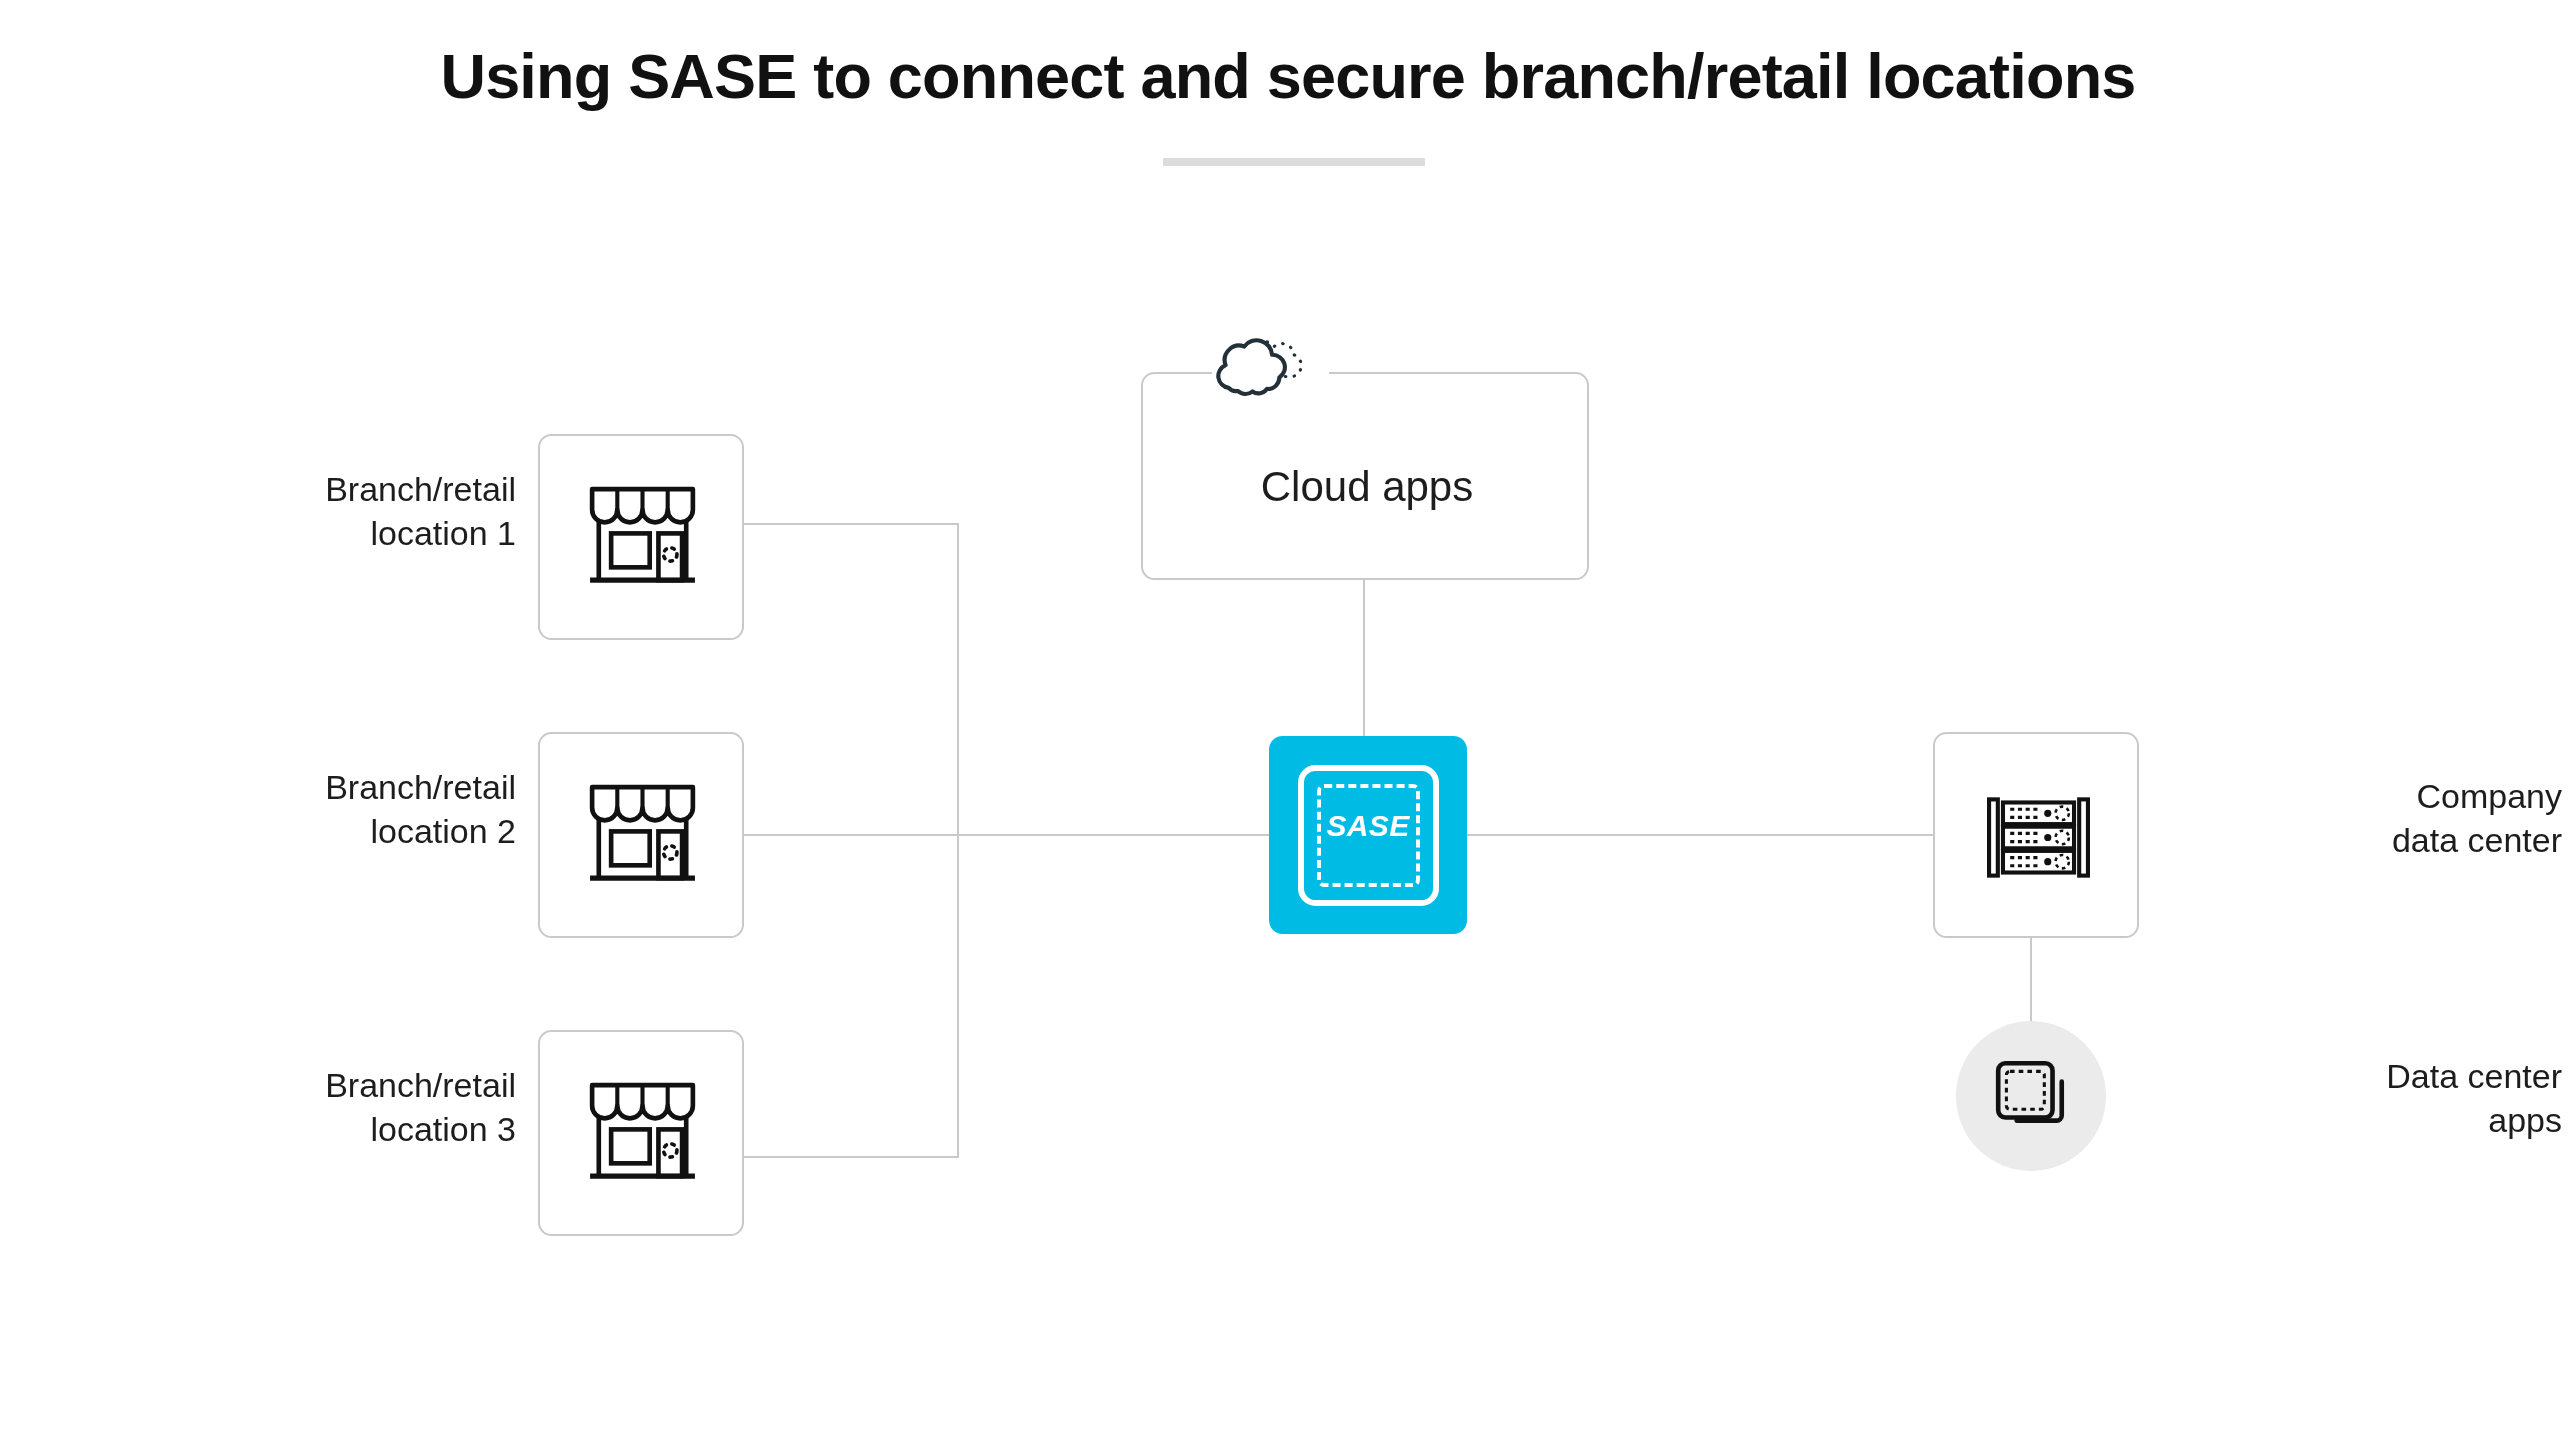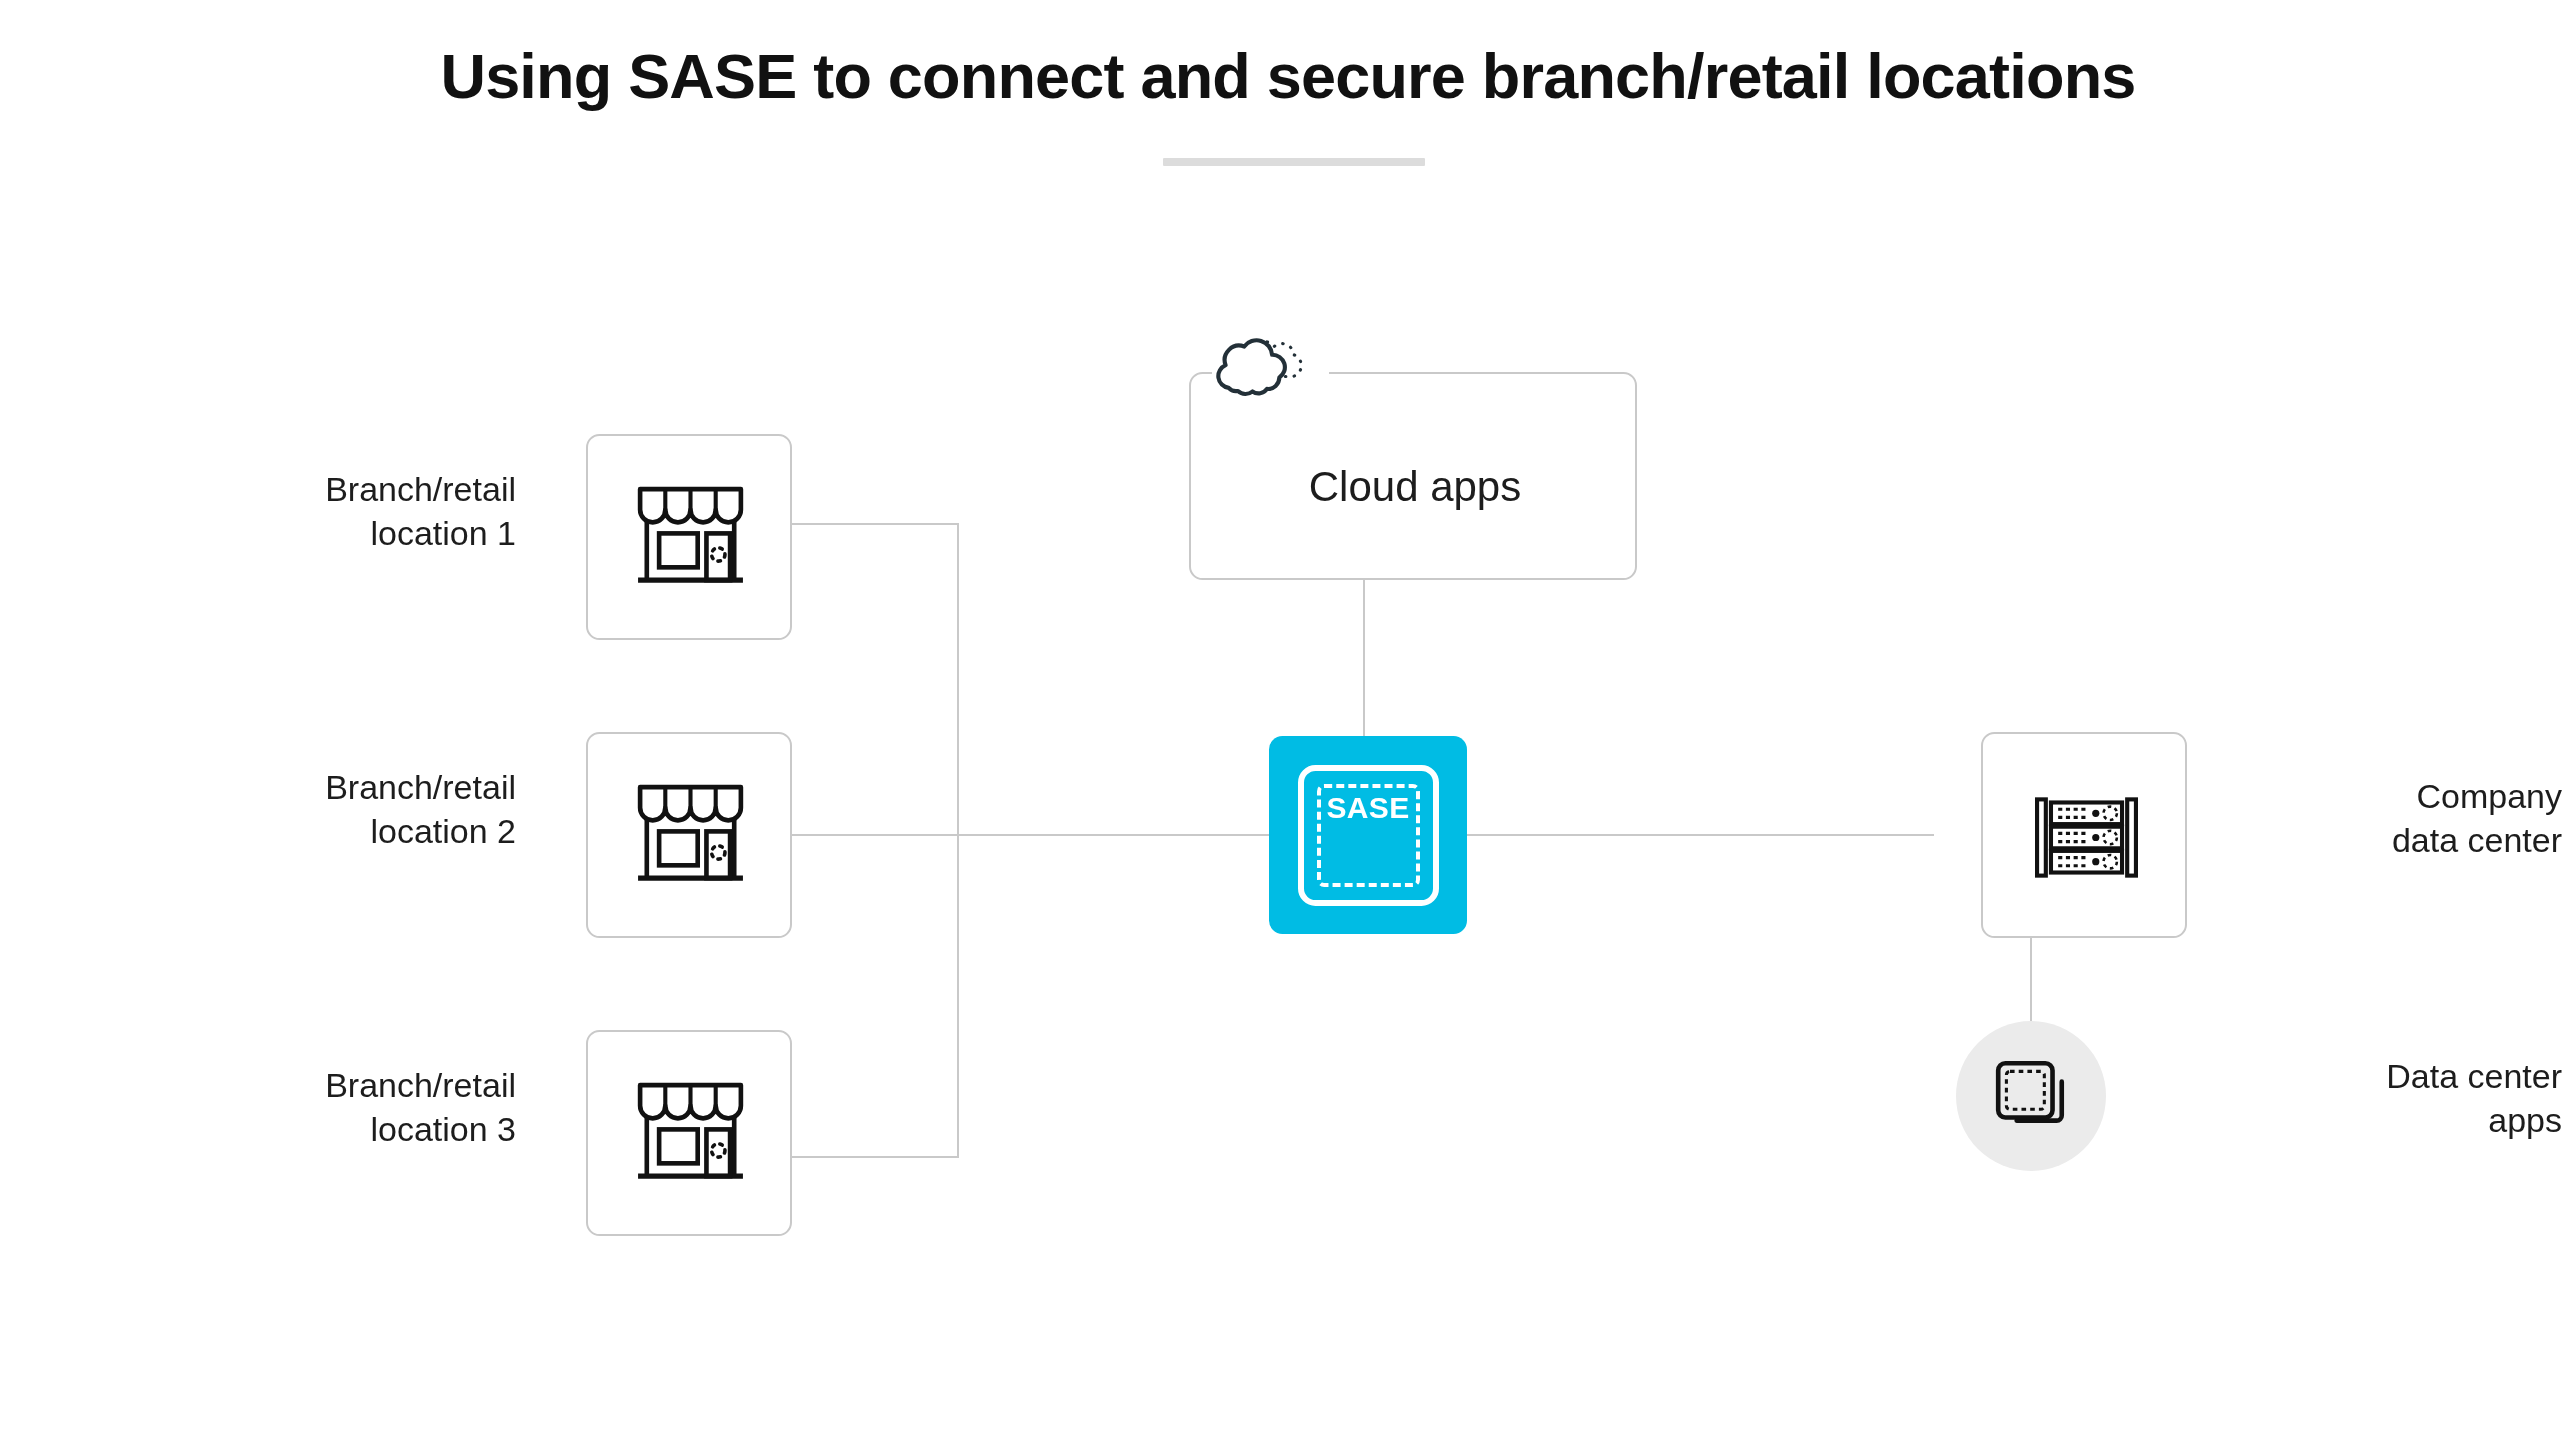--- a/index.html
+++ b/index.html
@@ -39,21 +39,20 @@
     border-radius: 1px;
   }
 
   
   .card {
     position: absolute;
     background: #ffffff;
     border: 2.1px solid #c9c9c9;
     border-radius: 13.4px;
     box-sizing: border-box;
-    margin-left: 48px;
   }
 
   
   .side-label {
     position: absolute;
     font-size: 34px;
     line-height: 1.28;
     color: #1d1d1d;
     white-space: pre-line;
   }
@@ -94,30 +93,31 @@
     top: 13.4px;
     right: 13.4px;
     bottom: 13.4px;
     border: 4.6px dashed #ffffff;
     border-radius: 7.2px;
     box-sizing: border-box;
   }
   #sase-text {
     position: absolute;
     left: 0;
-    top: 0;
+    top: 18px;
     width: 198px;
     height: 143px;
     display: flex;
     align-items: center;
     justify-content: center;
     color: #ffffff;
     font-size: 30px;
     font-weight: bold;
     letter-spacing: 0.3px;
+    font-style: italic;
   }
 
   
   #cloud-box {
     left: 1141px;
     top: 372px;
     width: 448px;
     height: 208px;
   }
   #cloud-box-label {

